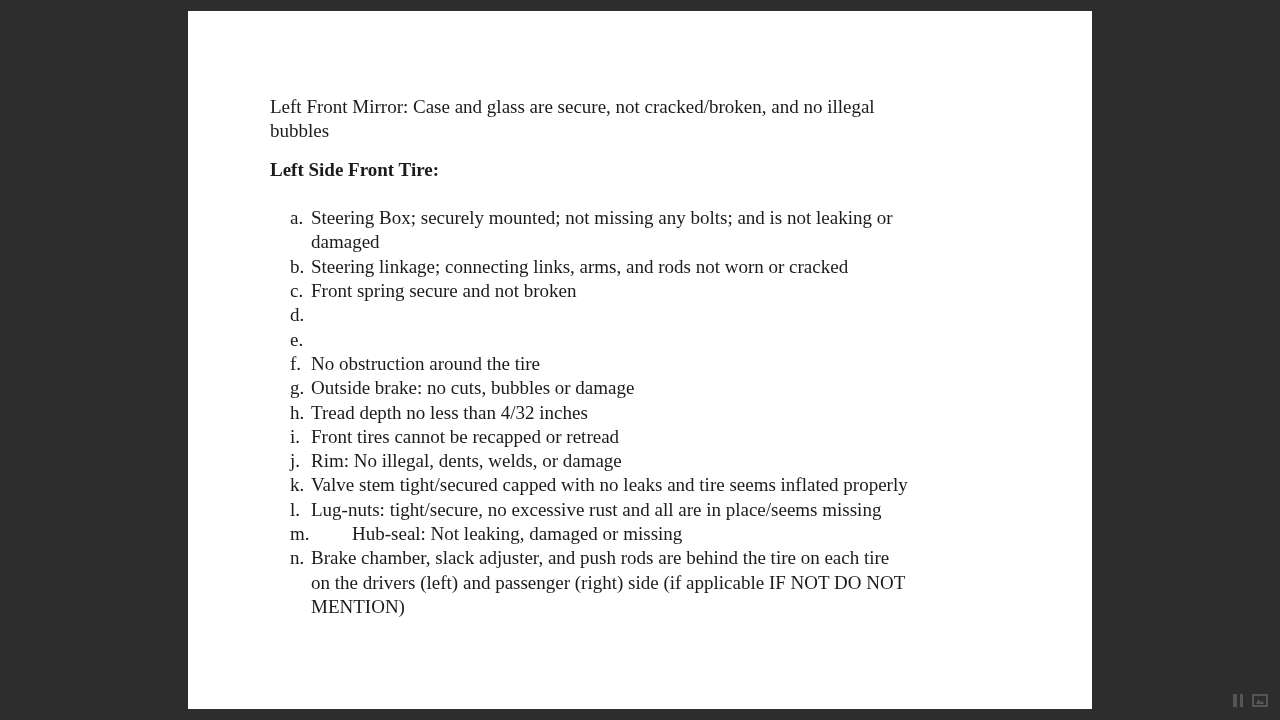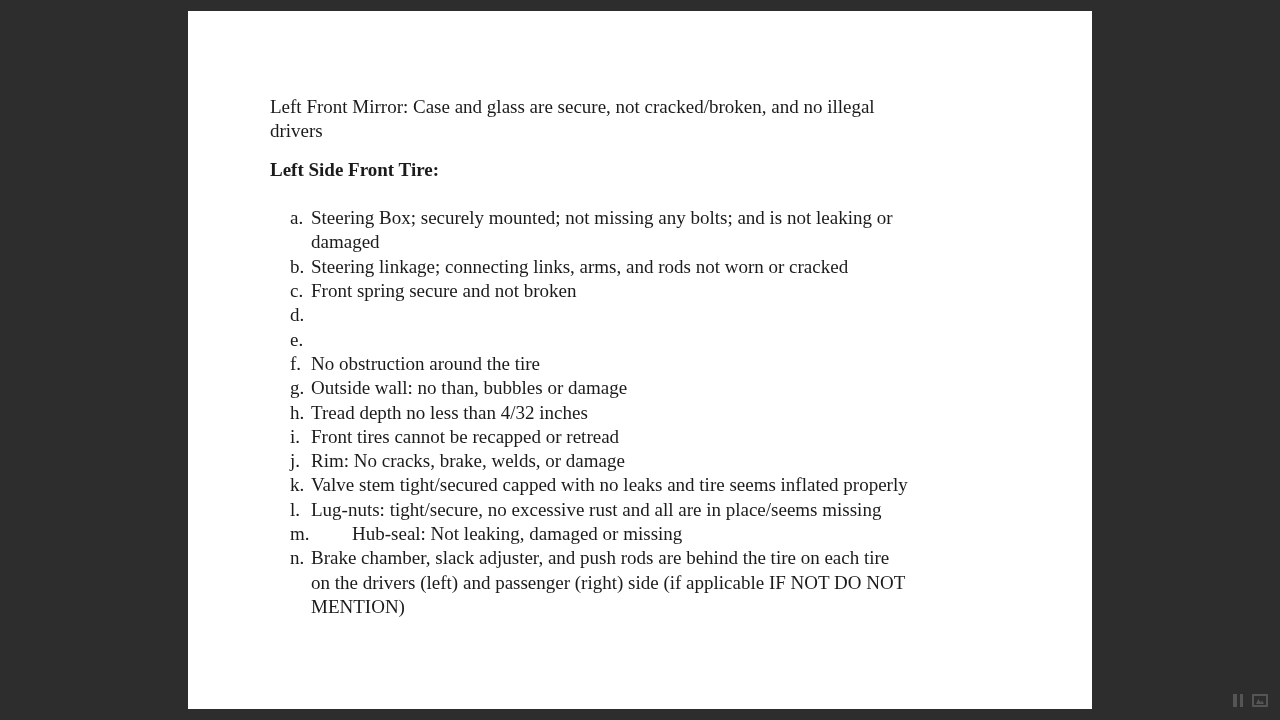--- a/index.html
+++ b/index.html
@@ -84,21 +84,21 @@
     background: #555555;
     clip-path: polygon(0 100%, 30% 0, 60% 70%, 78% 30%, 100% 100%);
   }
 </style>
 </head>
 <body>
 
 <div class="paper">
   <div class="doc">
     <p class="doc-paragraph">Left Front Mirror: Case and glass are secure, not cracked/broken, and no illegal
-drivers</p>
+bubbles</p>
     <p class="doc-heading">Left Side Front Tire:</p>
     <div class="doc-list" id="doc-list">
         <div class="doc-list-item">
           <span class="li-marker">a.</span>
           <span class="li-text">Steering Box; securely mounted; not missing any bolts; and is not leaking or
 damaged</span>
         </div>
         <div class="doc-list-item">
           <span class="li-marker">b.</span>
           <span class="li-text">Steering linkage; connecting links, arms, and rods not worn or cracked</span>
@@ -112,33 +112,33 @@
         </div>
         <div class="doc-list-item">
           <span class="li-marker">e.</span>
         </div>
         <div class="doc-list-item">
           <span class="li-marker">f.</span>
           <span class="li-text">No obstruction around the tire</span>
         </div>
         <div class="doc-list-item">
           <span class="li-marker">g.</span>
-          <span class="li-text">Outside wall: no than, bubbles or damage</span>
+          <span class="li-text">Outside brake: no cuts, bubbles or damage</span>
         </div>
         <div class="doc-list-item">
           <span class="li-marker">h.</span>
           <span class="li-text">Tread depth no less than 4/32 inches</span>
         </div>
         <div class="doc-list-item">
           <span class="li-marker">i.</span>
           <span class="li-text">Front tires cannot be recapped or retread</span>
         </div>
         <div class="doc-list-item">
           <span class="li-marker">j.</span>
-          <span class="li-text">Rim: No cracks, brake, welds, or damage</span>
+          <span class="li-text">Rim: No illegal, dents, welds, or damage</span>
         </div>
         <div class="doc-list-item">
           <span class="li-marker">k.</span>
           <span class="li-text">Valve stem tight/secured capped with no leaks and tire seems inflated properly</span>
         </div>
         <div class="doc-list-item">
           <span class="li-marker">l.</span>
           <span class="li-text">Lug-nuts: tight/secure, no excessive rust and all are in place/seems missing</span>
         </div>
         <div class="doc-list-item wide-marker">

